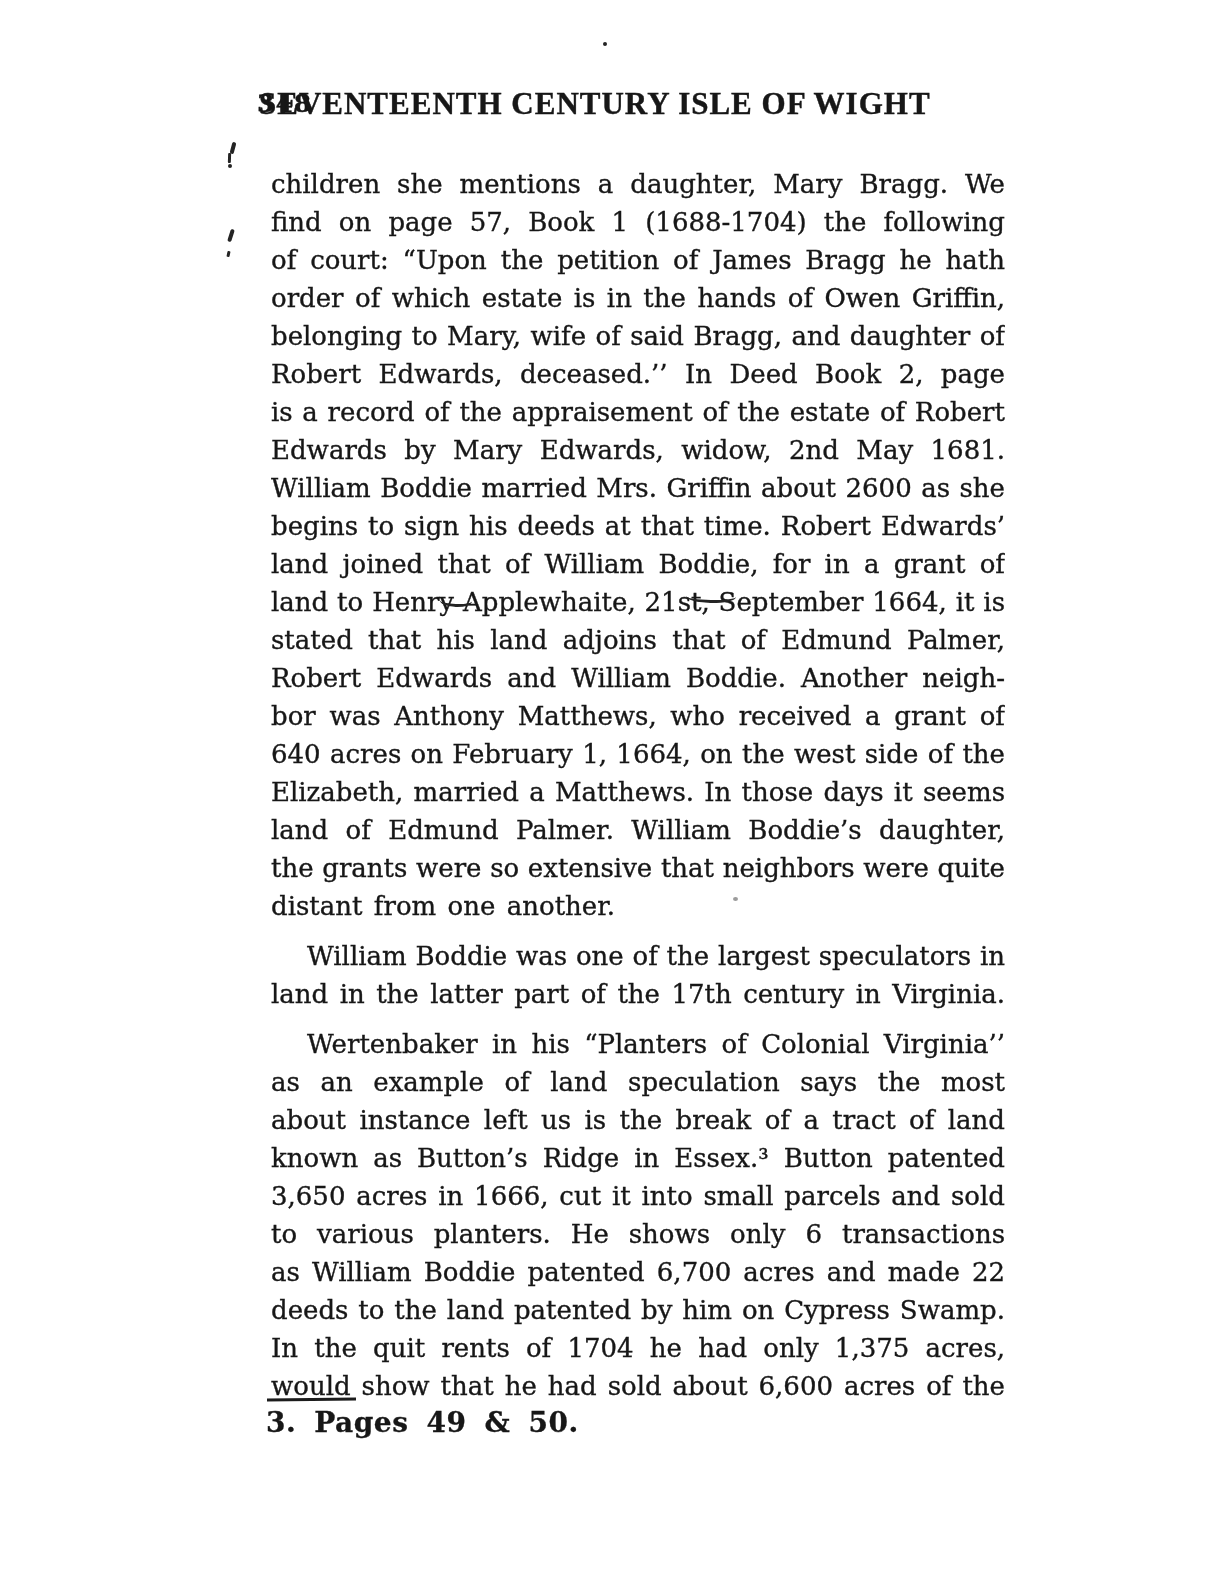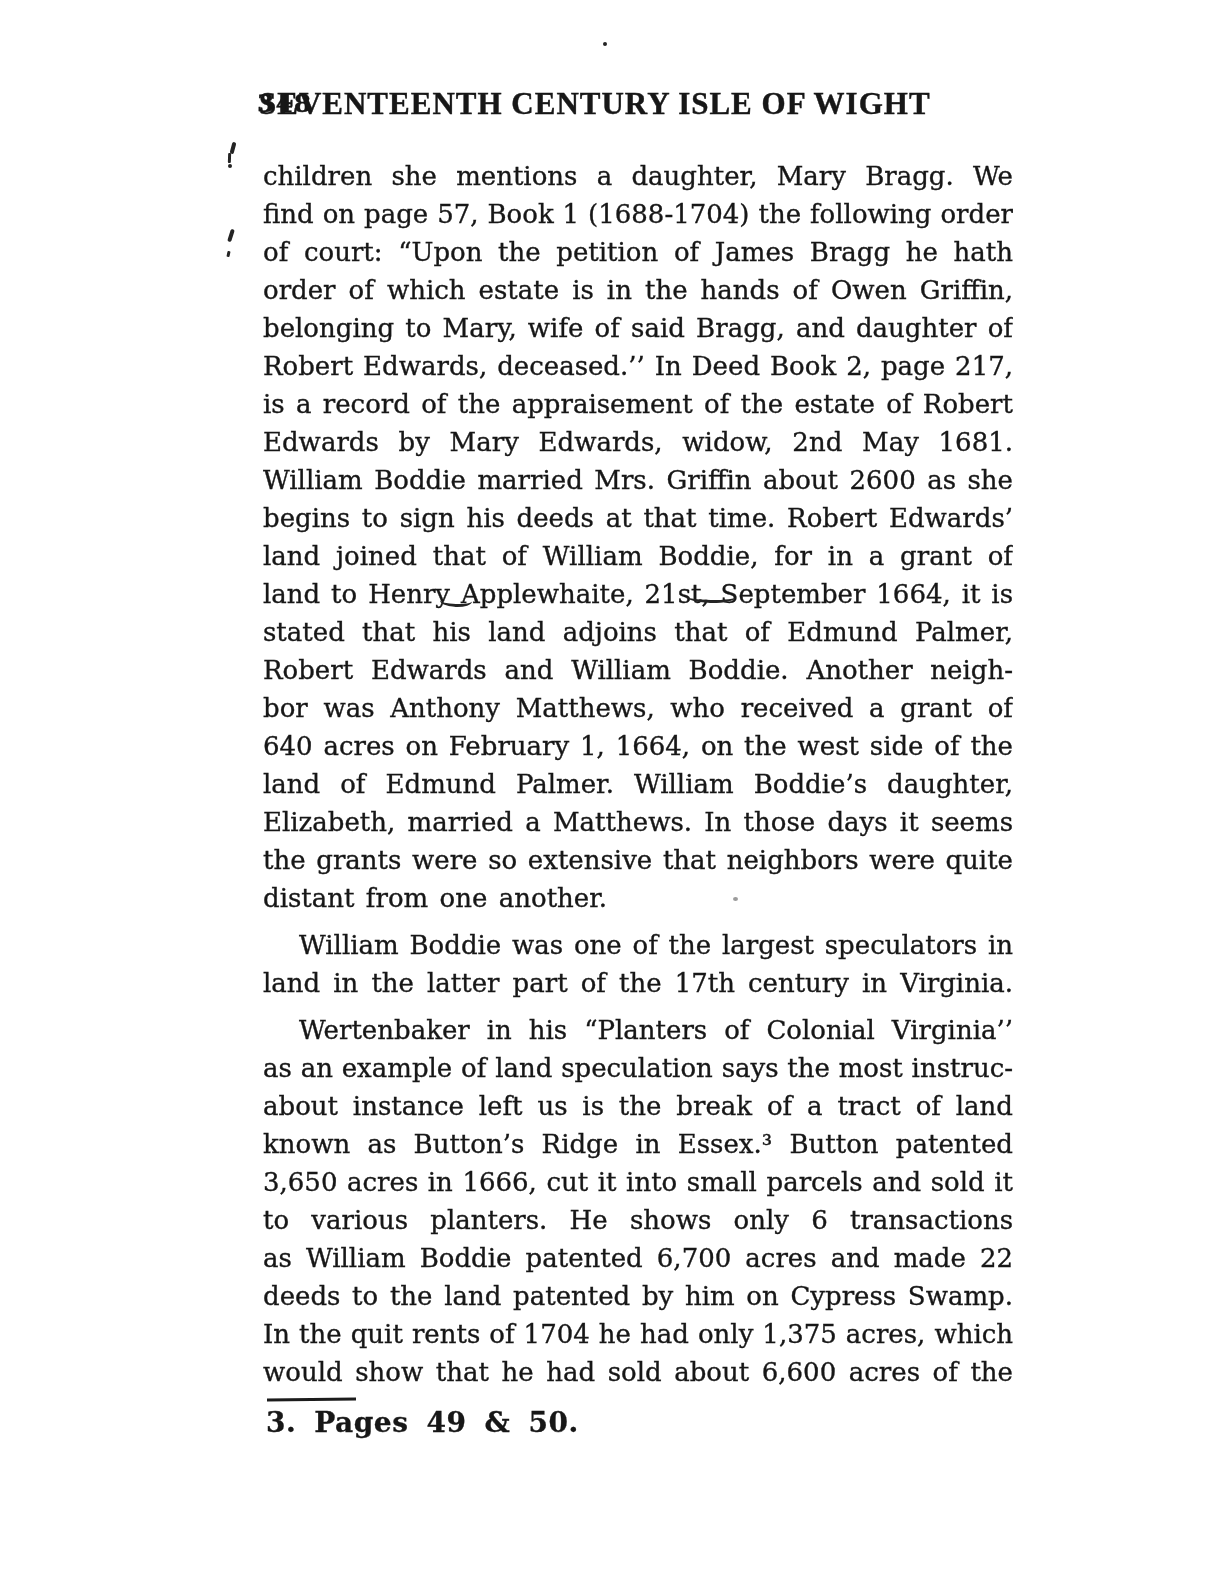--- a/index.html
+++ b/index.html
@@ -43,21 +43,21 @@
     white-space: nowrap;
     -webkit-text-stroke: 0.4px currentColor;
   }
   
   .bodytext {
     position: absolute;
     left: 259px;
     top: 153px;
     width: 758px;
   }
-  .para { margin: 4px; }
+  .para { margin: 12px; }
   .para.gap { margin-top: 9px; }
   .line {
     height: 38px;
     line-height: 38px;
     font-size: 26px;
     text-align: justify;
     text-align-last: justify;
     overflow: hidden;
     white-space: normal;
     hyphens: none;
@@ -124,22 +124,22 @@
         <div class="line">is a record of the appraisement of the estate of Robert</div>
         <div class="line">Edwards by Mary Edwards, widow, 2nd May 1681.</div>
         <div class="line">William Boddie married Mrs. Griffin about 2600 as she</div>
         <div class="line">begins to sign his deeds at that time.  Robert Edwards’</div>
         <div class="line">land joined that of William Boddie, for in a grant of</div>
         <div class="line">land to Henry Applewhaite, 21st, September 1664, it is</div>
         <div class="line">stated that his land adjoins that of Edmund Palmer,</div>
         <div class="line">Robert Edwards and William Boddie.  Another neigh-</div>
         <div class="line">bor was Anthony Matthews, who received a grant of</div>
         <div class="line">640 acres on February 1, 1664, on the west side of the</div>
+        <div class="line">Elizabeth, married a Matthews.  In those days it seems</div>
         <div class="line">land of Edmund Palmer.  William Boddie’s daughter,</div>
-        <div class="line">Elizabeth, married a Matthews.  In those days it seems</div>
         <div class="line">the grants were so extensive that neighbors were quite</div>
         <div class="line short">distant from one another.</div>
       </div>
       <div class="para gap">
         <div class="line indent">William Boddie was one of the largest speculators in</div>
         <div class="line">land in the latter part of the 17th century in Virginia.</div>
       </div>
       <div class="para gap">
         <div class="line indent">Wertenbaker in his “Planters of Colonial Virginia’’</div>
         <div class="line">as an example of land speculation says the most instruc-</div>

